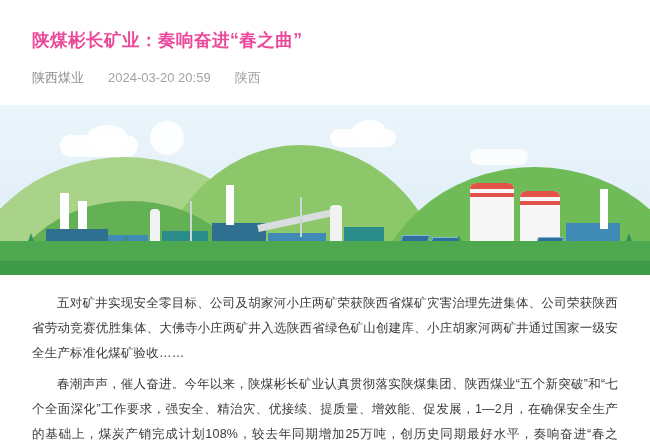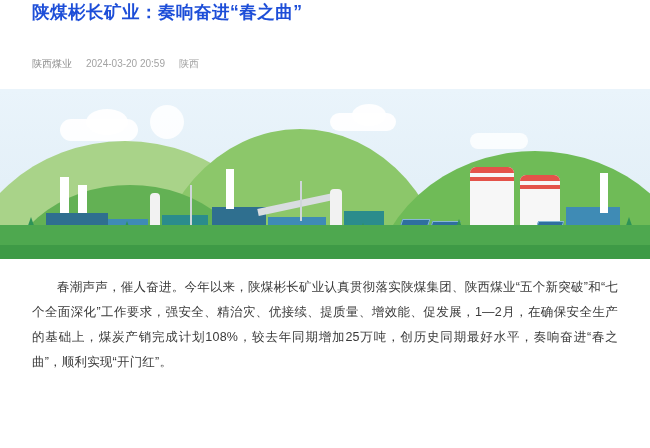--- a/index.html
+++ b/index.html
@@ -18,31 +18,32 @@
     width: 650px;
     height: 448px;
     background: #ffffff;
   }
   .article {
     padding: 0 32px;
   }
   .title {
     font-size: 17.5px;
     font-weight: bold;
-    color: #1d4ed8;
+    color: #ec4899;
     letter-spacing: 0.5px;
+    padding-top: 28px;
     line-height: 1.4;
   }
   .meta {
-    margin-top: 32px;
-    font-size: 10px;
+    margin-top: 16px;
+    font-size: 13px;
     color: #9a9a9a;
     display: flex;
     align-items: center;
-    gap: 14px;
+    gap: 24px;
   }
   .meta .source {
     color: #8f8f8f;
   }
   .meta .date {
     color: #a3a3a3;
   }
   .meta .region {
     color: #a3a3a3;
   }
@@ -263,17 +264,18 @@
       <div class="tree" style="left:120px; top:132px;"></div>
       <div class="tree" style="left:356px; top:134px;"></div>
       <div class="tree" style="left:452px; top:130px;"></div>
       <div class="tree" style="left:622px; top:128px;"></div>
 
       <div class="ground"></div>
       <div class="ground2"></div>
     </div>
 
     <div class="body">
+      <p>五对矿井实现安全零目标、公司及胡家河小庄两矿荣获陕西省煤矿灾害治理先进集体、公司荣获陕西省劳动竞赛优胜集体、大佛寺小庄两矿井入选陕西省绿色矿山创建库、小庄胡家河两矿井通过国家一级安全生产标准化煤矿验收……</p>
       <p>春潮声声，催人奋进。今年以来，陕煤彬长矿业认真贯彻落实陕煤集团、陕西煤业“五个新突破”和“七个全面深化”工作要求，强安全、精治灾、优接续、提质量、增效能、促发展，1—2月，在确保安全生产的基础上，煤炭产销完成计划108%，较去年同期增加25万吨，创历史同期最好水平，奏响奋进“春之曲”，顺利实现“开门红”。</p>
     </div>
 
   </div>
 </div>
 
 </body></html>

